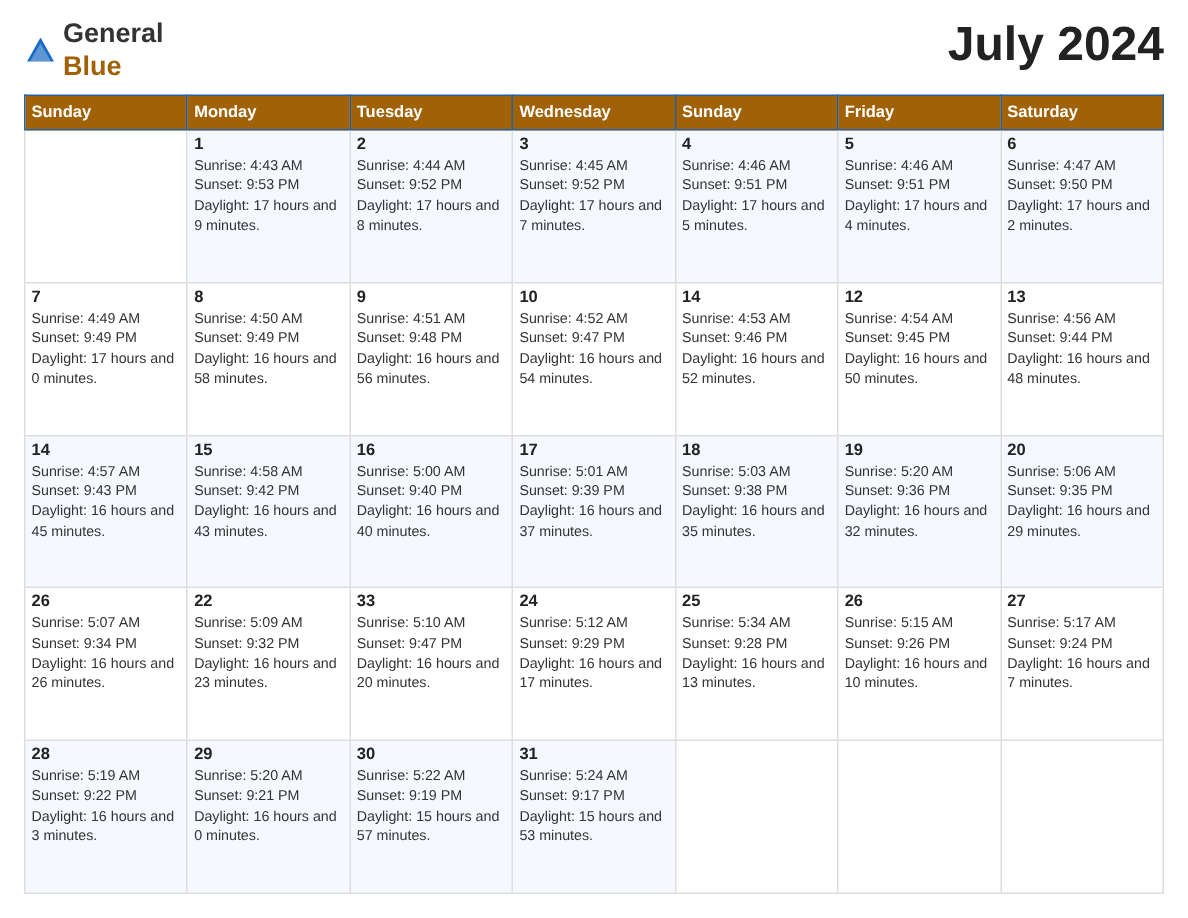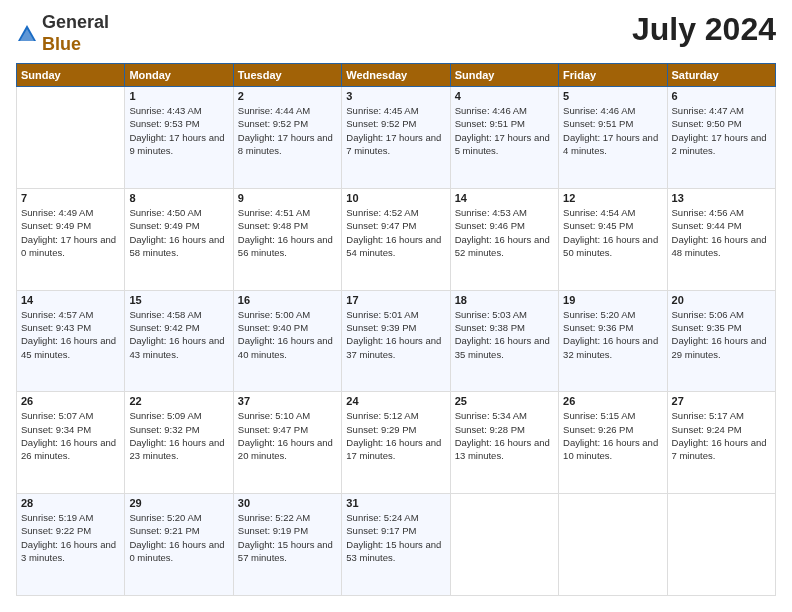--- a/index.html
+++ b/index.html
@@ -285,21 +285,21 @@
 and 26 minutes.</div>
           </td>
           <td>
             <span class="day-number">22</span>
             <div class="day-info">Sunrise: 5:09 AM
 Sunset: 9:32 PM
 Daylight: 16 hours
 and 23 minutes.</div>
           </td>
           <td>
-            <span class="day-number">37</span>
+            <span class="day-number">33</span>
             <div class="day-info">Sunrise: 5:10 AM
 Sunset: 9:47 PM
 Daylight: 16 hours
 and 20 minutes.</div>
           </td>
           <td>
             <span class="day-number">24</span>
             <div class="day-info">Sunrise: 5:12 AM
 Sunset: 9:29 PM
 Daylight: 16 hours

